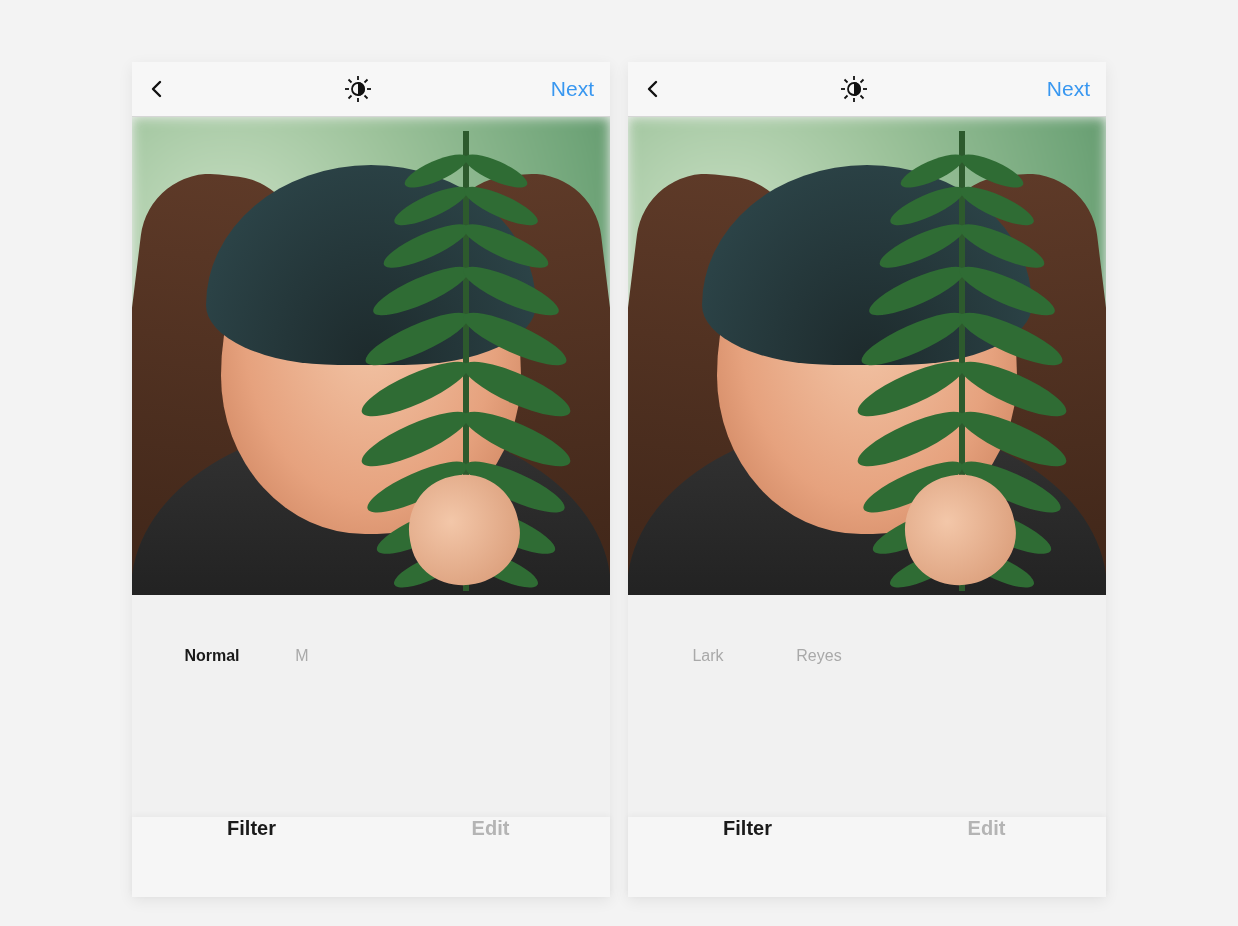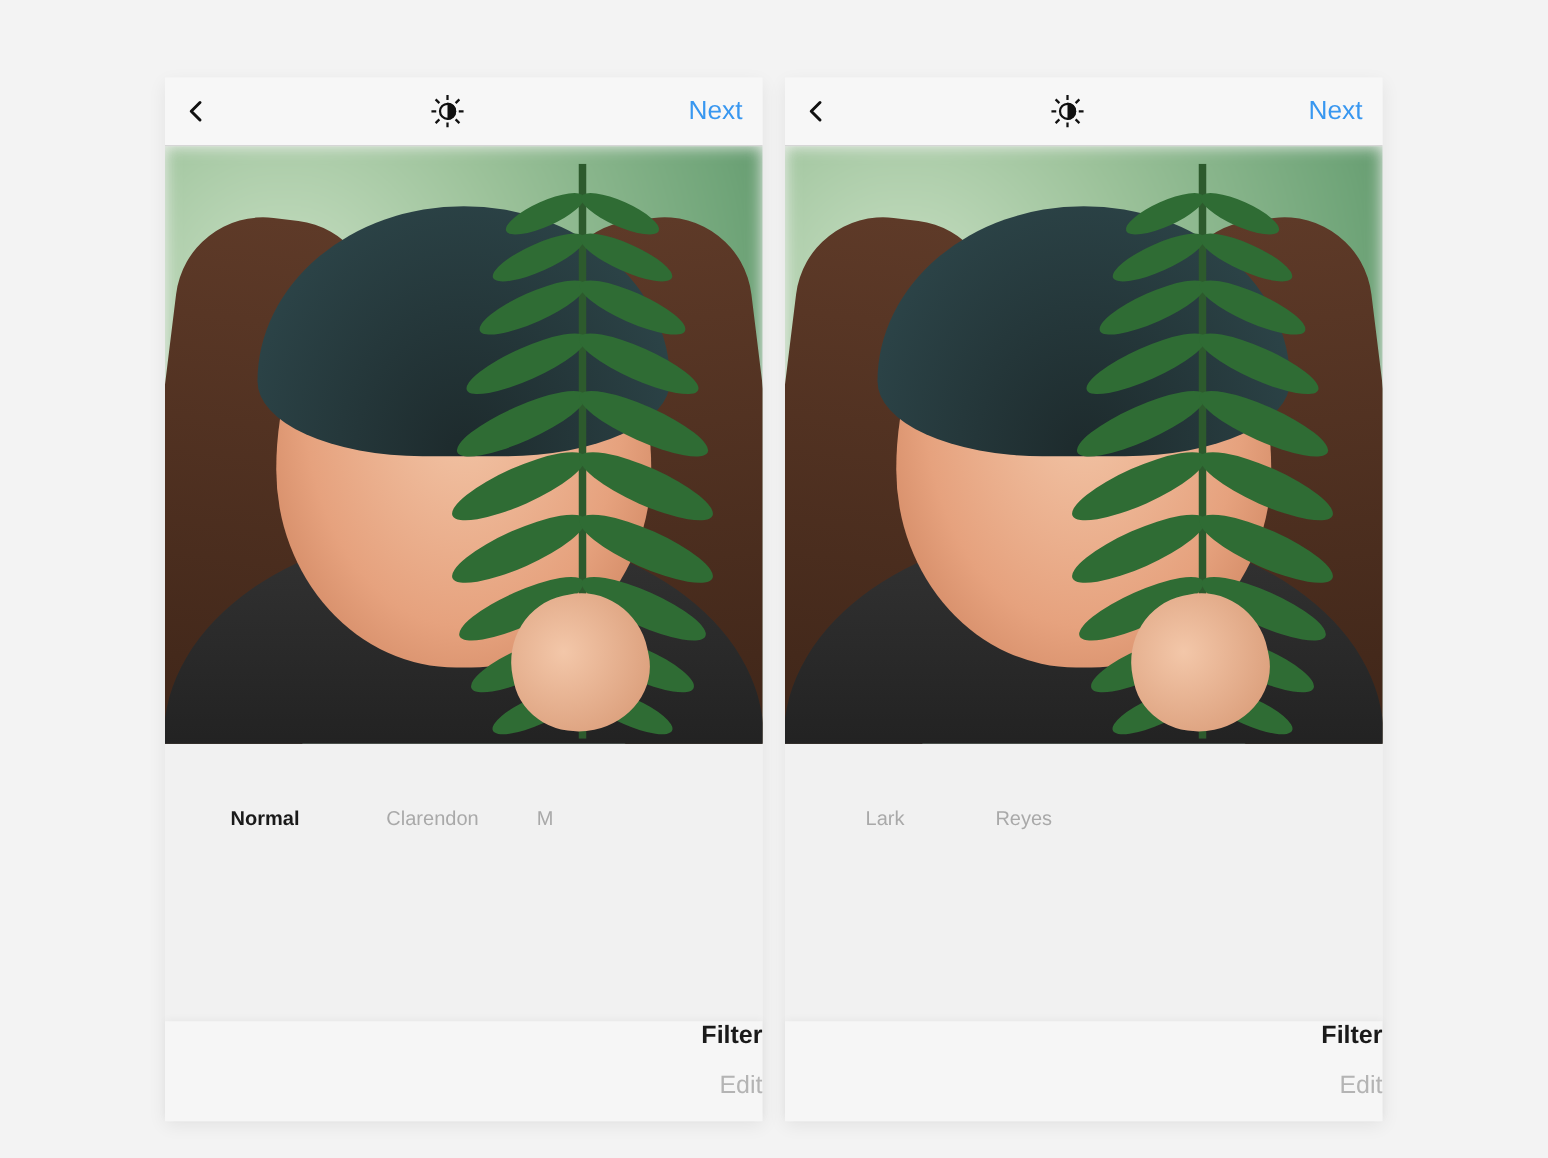--- a/index.html
+++ b/index.html
@@ -131,31 +131,30 @@
   .thumb {
     width: 124px; height: 124px;
     position:relative; overflow:hidden;
   }
   .partial .thumb, .partial .filter-label { text-align:left; }
   .partial .thumb  { width: 124px; }
 
   .bottom-tabs {
     height: 80px;
     display:flex;
-    align-items:flex-end;
+    align-items:flex-start;
     border-top: none;
     background:#f6f6f6;
     box-shadow: 0 -2px 6px rgba(0,0,0,.04);
-    flex-direction: column;
   }
   .btab {
     flex:1;
     text-align:center;
     font-size: 20px;
-    font-weight:400;
+    font-weight:700;
     color:#b4b4b4;
     cursor:pointer;
   }
   .btab.on { color:#1a1a1a; font-weight:700; }
 </style>
 </head>
 <body>
 
 <svg width="0" height="0" style="position:absolute">
   <defs>
@@ -234,26 +233,20 @@
 
     <div class="gap-below-preview"></div>
 
     <div class="filter-strip">
       <div class="filter-item active">
         <div class="filter-label">Normal</div>
         <div class="thumb">
           
         </div>
       </div>
-      <div class="filter-item">
-        <div class="filter-label">Clarendon</div>
-        <div class="thumb">
-          
-        </div>
-      </div>
       <div class="filter-item partial">
         <div class="filter-label">M</div>
         <div class="thumb">
           
         </div>
       </div>
     </div>
 
     <div class="bottom-tabs">
       <div class="btab on">Filter</div>

